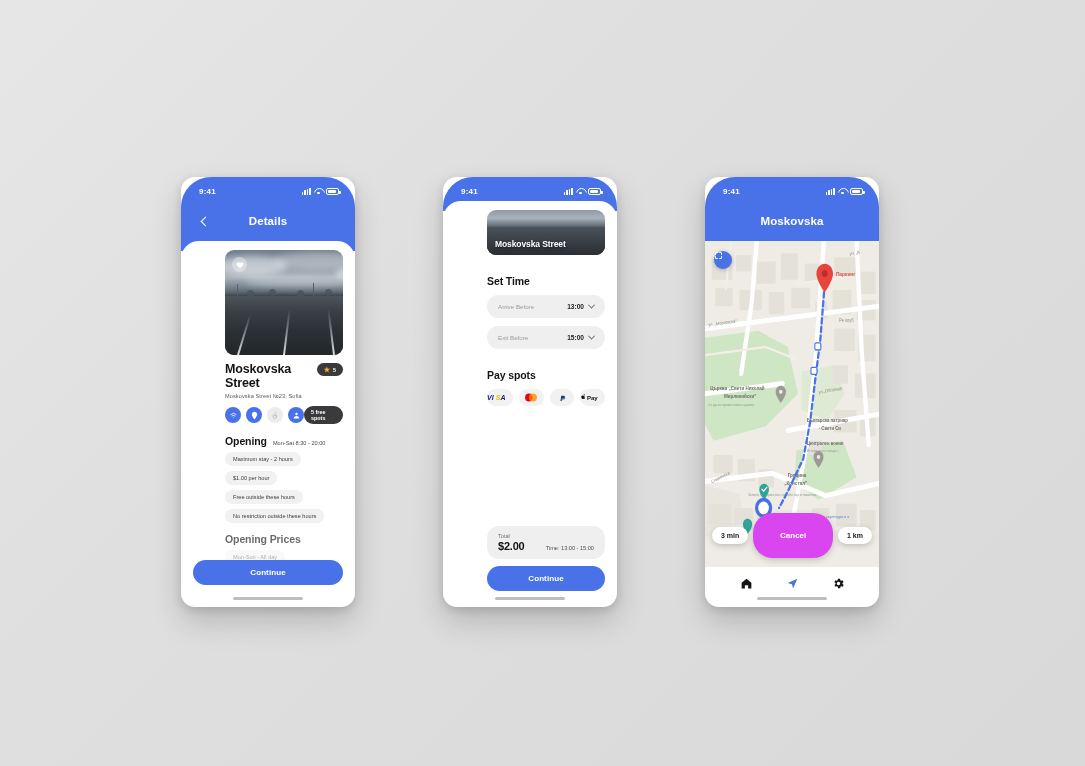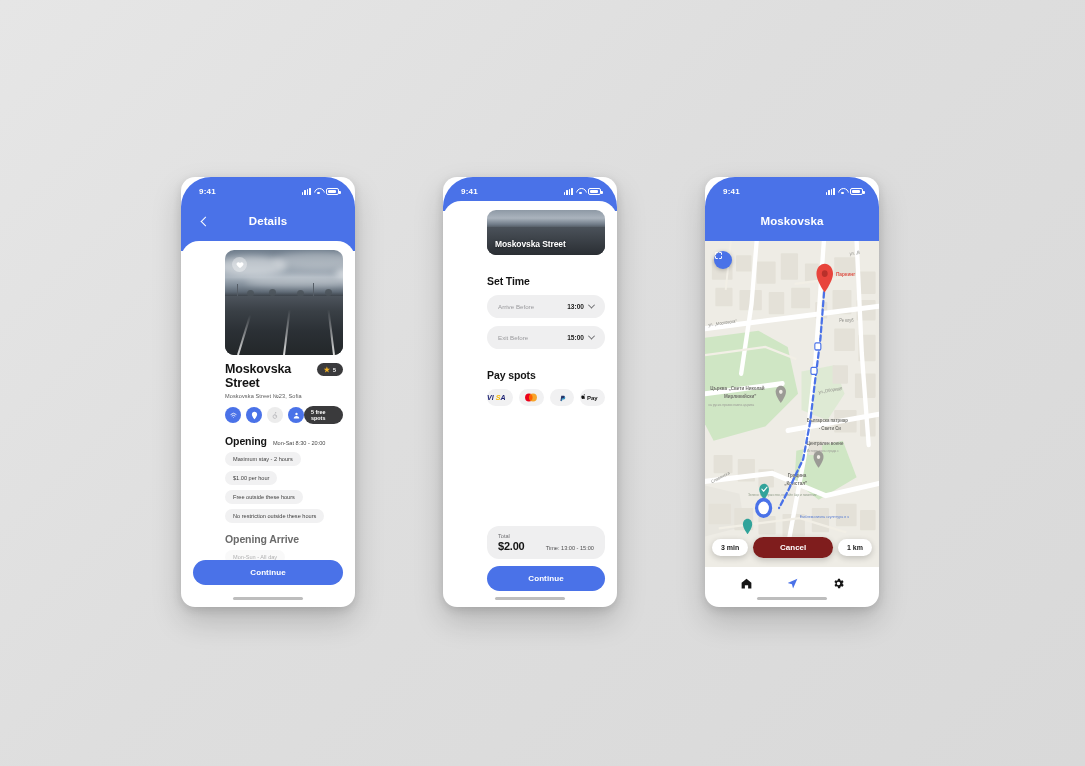--- a/index.html
+++ b/index.html
@@ -227,21 +227,21 @@
   .fs-btn svg{width:9px;height:9px;}
   .map-pill-row{
     position:absolute;left:7px;right:7px;bottom:9px;
     display:flex;align-items:center;justify-content:space-between;gap:5px;
   }
   .pill-white{
     background:#fff;border-radius:20px;padding:5px 9px;font-size:7px;font-weight:700;color:#181818;
     box-shadow:0 2px 6px rgba(0,0,0,.2);cursor:pointer;
   }
   .pill-cancel{
-    flex:1;background:#7f1d1d;color:#fff;border:none;border-radius:20px;padding:6px 0;
+    flex:1;background:#d946ef;color:#fff;border:none;border-radius:20px;padding:18px 0;
     font-size:8px;font-weight:600;font-family:"Liberation Sans",sans-serif;cursor:pointer;
     box-shadow:0 2px 6px rgba(0,0,0,.2);
   }
   .tabbar{
     flex:none;height:40px;background:#fff;display:flex;align-items:center;
     justify-content:space-around;padding:0 18px 8px 18px;
   }
   .tab{cursor:pointer;display:flex;align-items:center;justify-content:center;width:24px;height:24px;}
   .tab svg{width:13px;height:13px;}
 </style>
@@ -354,21 +354,21 @@
           </div>
 
           <div class="chips">
             <span class="chip">Maximum stay - 2 hours</span>
             <span class="chip">$1.00 per hour</span>
             <span class="chip">Free outside these hours</span>
             <span class="chip">No restriction outside these hours</span>
           </div>
 
           <div class="sec-head" style="margin-top:10px">
-            <span class="sec-title faded">Opening Arrive</span>
+            <span class="sec-title faded">Opening Prices</span>
           </div>
           <div class="chips">
             <span class="chip faded">Mon-Sun - All day</span>
           </div>
 
           <div class="fade-mask"></div>
         </div>
 
         <div class="cta-wrap">
           <button class="cta">Continue</button>

